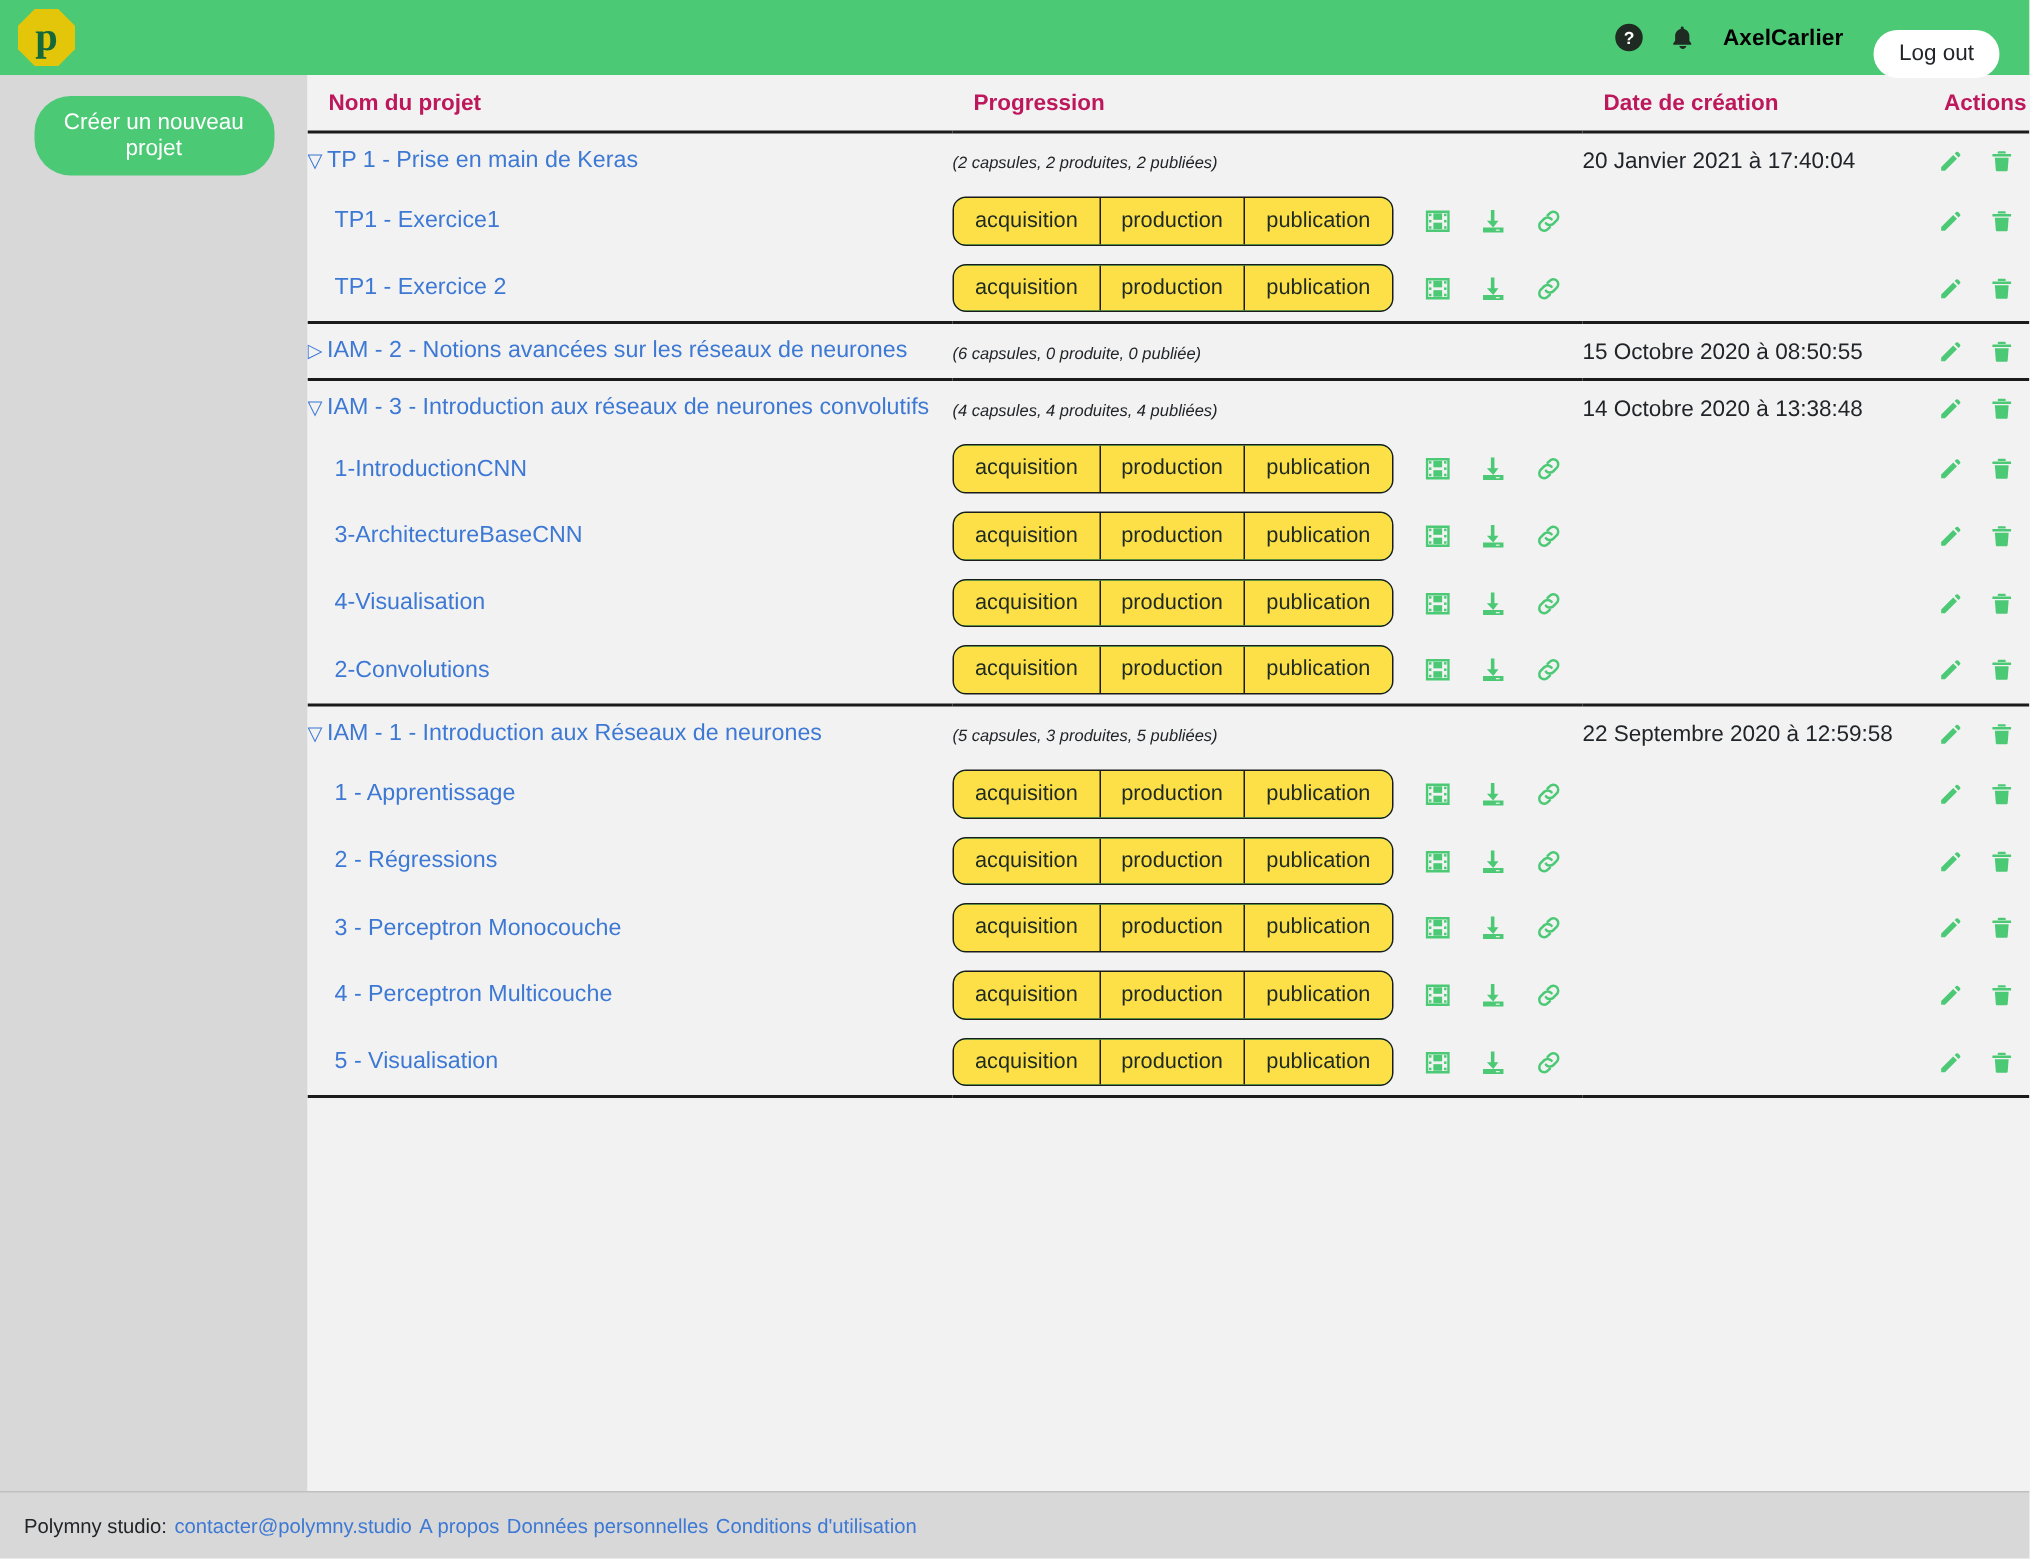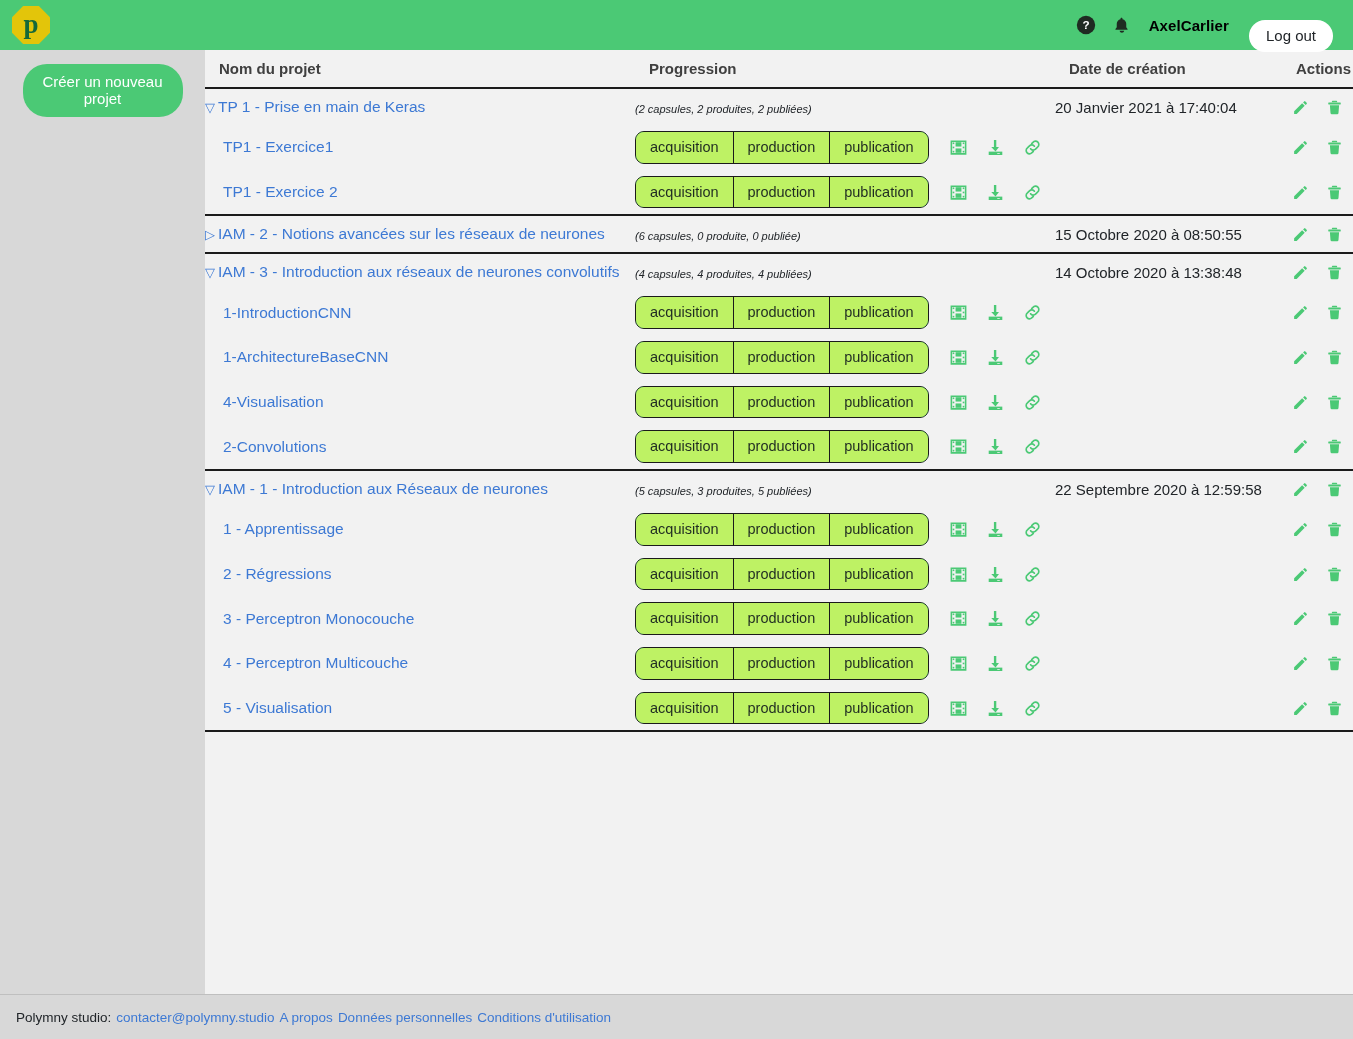--- a/index.html
+++ b/index.html
@@ -110,21 +110,21 @@
   
   table.projects {
     width: 100%;
     border-collapse: collapse;
     table-layout: fixed;
   }
   table.projects th {
     text-align: left;
     font-size: 15px;
     font-weight: bold;
-    color: #404040;
+    color: #be185d;
     padding: 10px 0 10px 14px;
     border-bottom: 2px solid #1b1b1b;
     vertical-align: middle;
     background: #f2f2f2;
   }
   col.c-name { width: 430px; }
   col.c-prog { width: 420px; }
   col.c-date { width: 227px; }
   col.c-act  { width: 71px; }
 
@@ -178,21 +178,21 @@
     display: inline-flex;
     border: 1.5px solid #1b1b1b;
     border-radius: 9px;
     overflow: hidden;
     background: #2ecc5e;
   }
   .badge {
     padding: 7px 14px;
     font-size: 14.5px;
     color: #1f2b22;
-    background: #bef264;
+    background: #fde047;
     border-right: 1.5px solid #1b1b1b;
     cursor: pointer;
     white-space: nowrap;
     line-height: 1.15;
   }
   .badge:last-child { border-right: none; }
 
   .row-icons {
     display: inline-flex;
     align-items: center;
@@ -515,21 +515,21 @@
                     <svg width="17" height="17" viewBox="0 0 24 24" fill="#4bc975">
                       <path d="M9.2 2.6h5.6c.5 0 .9.4.9.9v1.1H8.3V3.5c0-.5.4-.9.9-.9z"></path>
                       <rect x="3.2" y="5.1" width="17.6" height="2.5" rx="0.5"></rect>
                       <path d="M5.5 8.8h13l-.9 11.4c-.05.7-.6 1.2-1.3 1.2H7.7c-.7 0-1.25-.5-1.3-1.2L5.5 8.8z"></path>
                     </svg>
                   </span>
                 </div>
               </td>
             </tr>
             <tr class="capsule-row">
-              <td class="name-cell"><a class="caps-link">1-ArchitectureBaseCNN</a></td>
+              <td class="name-cell"><a class="caps-link">3-ArchitectureBaseCNN</a></td>
               <td class="prog-cell">
                 <div class="prog-wrap">
                   <span class="badge-group">
                     <span class="badge">acquisition</span>
                     <span class="badge">production</span>
                     <span class="badge">publication</span>
                   </span>
                   <span class="row-icons">
                     <span class="icon-btn">
                       <svg width="19" height="19" viewBox="0 0 24 24" fill="#4bc975">

